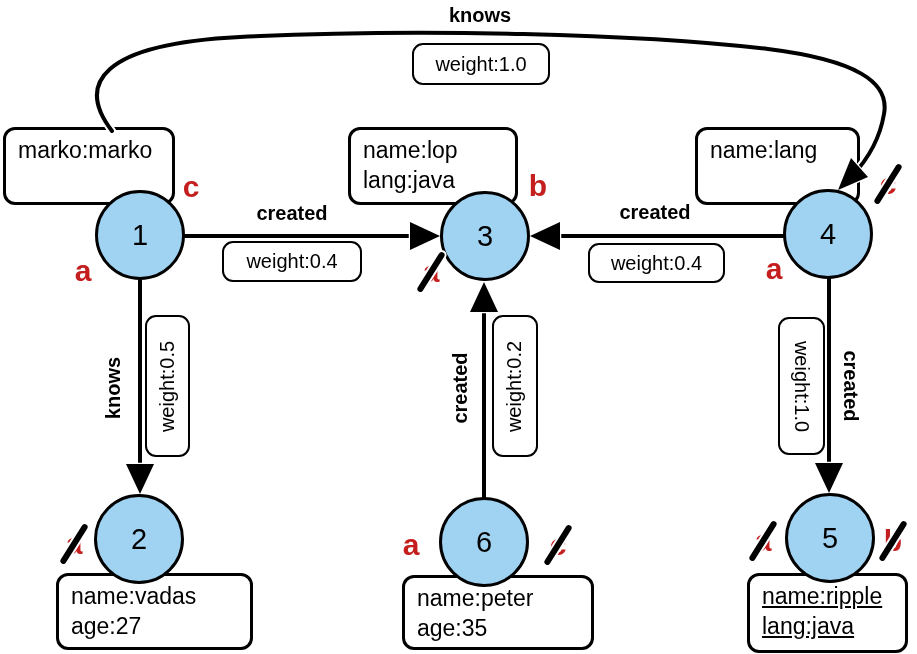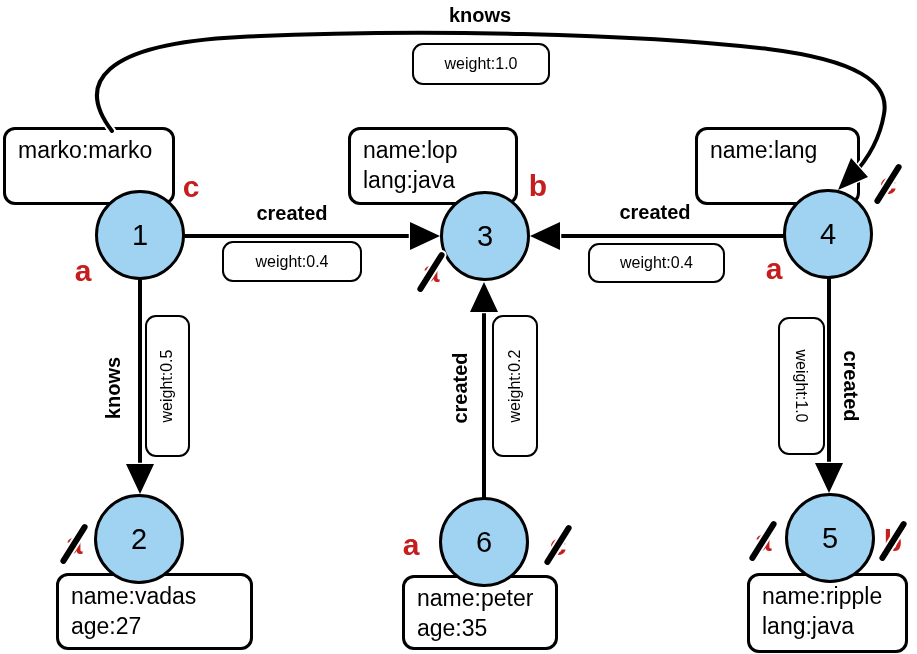--- a/index.html
+++ b/index.html
@@ -22,21 +22,21 @@
   .pbox{
     position:absolute;background:#fff;border:3px solid #000;border-radius:12px;
     box-sizing:border-box;padding:5px 12px;font-size:23px;line-height:30px;
     color:#000;z-index:2;white-space:nowrap;
   }
 
   
   .wbox{
     position:absolute;background:#fff;border:2.5px solid #000;border-radius:11px;
     box-sizing:border-box;display:flex;align-items:center;justify-content:center;
-    font-size:16px;color:#000;z-index:2;white-space:nowrap;
+    font-size:20px;color:#000;z-index:2;white-space:nowrap;
   }
   .wbox .rot-ccw{transform:rotate(-90deg);white-space:nowrap;}
   .wbox .rot-cw{transform:rotate(90deg);white-space:nowrap;}
 
   
   .elabel{
     position:absolute;font-weight:bold;font-size:20px;color:#000;z-index:6;
     transform:translate(-50%,-50%);white-space:nowrap;
     text-shadow:-2px -2px 0 #fff,2px -2px 0 #fff,-2px 2px 0 #fff,2px 2px 0 #fff,
                  0 -2px 0 #fff,0 2px 0 #fff,-2px 0 0 #fff,2px 0 0 #fff;
@@ -103,25 +103,25 @@
     <div>name:lop</div>
     <div>lang:java</div>
   </div>
   <div class="pbox" style="left:695px;top:127px;width:165px;height:78px;">
     <div>name:lang</div>
   </div>
   <div class="pbox" style="left:56px;top:573px;width:197px;height:77px;">
     <div>name:vadas</div>
     <div>age:27</div>
   </div>
-  <div class="pbox" style="left:402px;top:575px;width:156px;height:75px;">
+  <div class="pbox" style="left:402px;top:575px;width:192px;height:75px;">
     <div>name:peter</div>
     <div>age:35</div>
   </div>
-  <div class="pbox" style="left:747px;top:573px;width:161px;height:80px;">
+  <div class="pbox" style="left:747px;top:573px;width:161px;height:80px;text-decoration:underline;">
     <div>name:ripple</div>
     <div>lang:java</div>
   </div>
 
   <div class="wbox" style="left:412px;top:43px;width:138px;height:42px;">
     <span>weight:1.0</span>
   </div>
   <div class="wbox" style="left:222px;top:241px;width:140px;height:41px;">
     <span>weight:0.4</span>
   </div>

